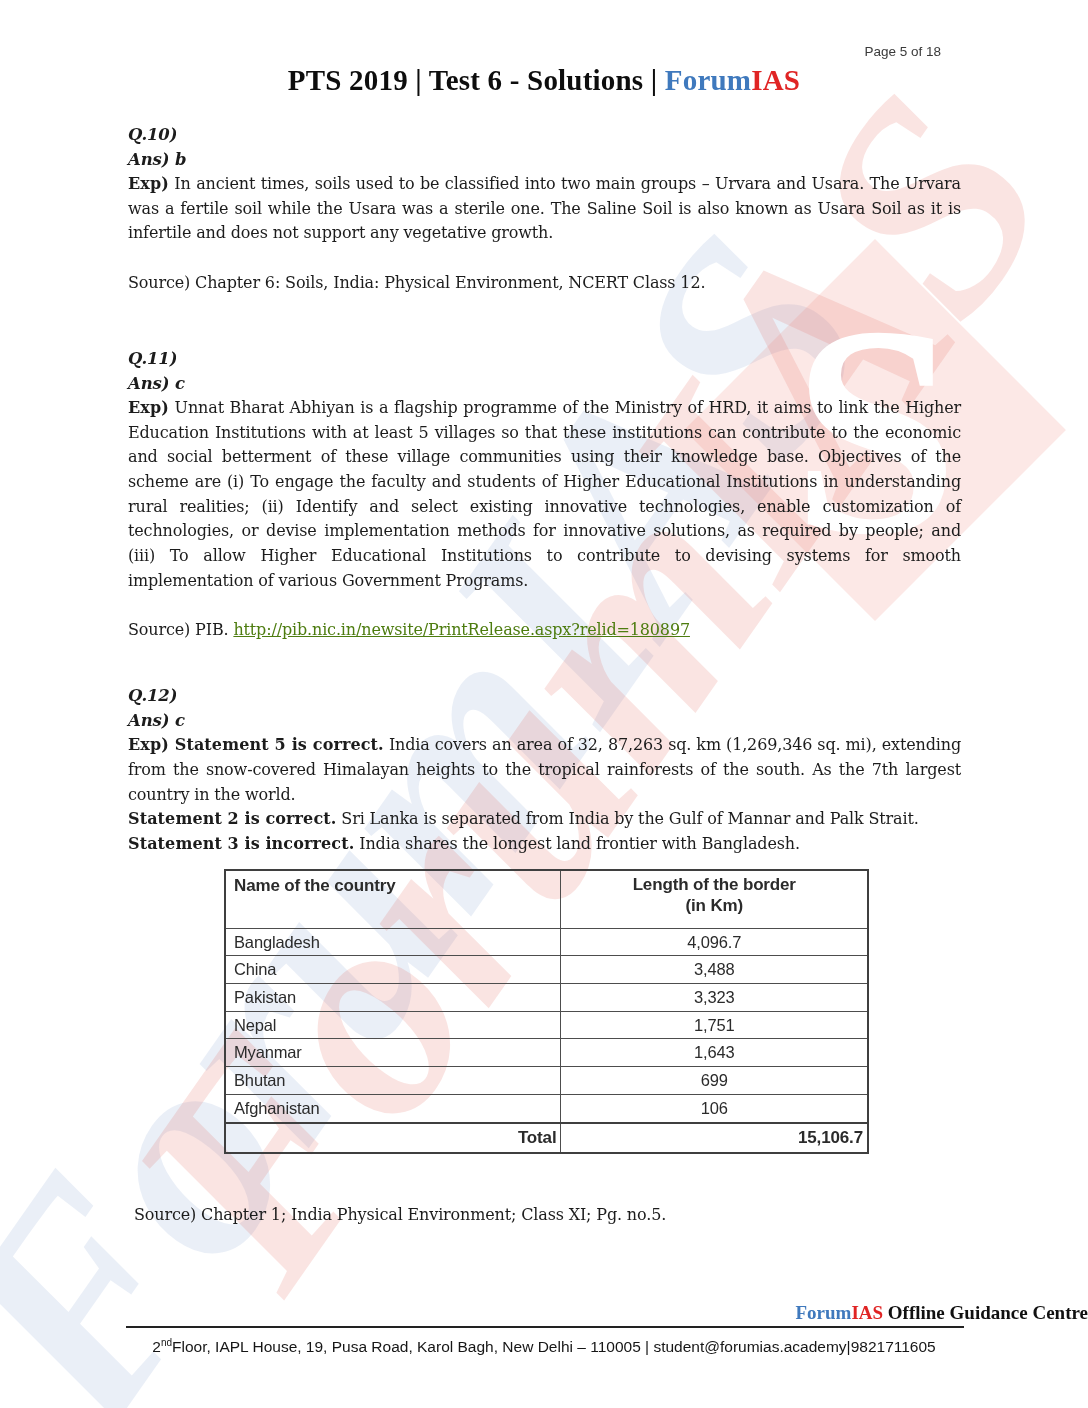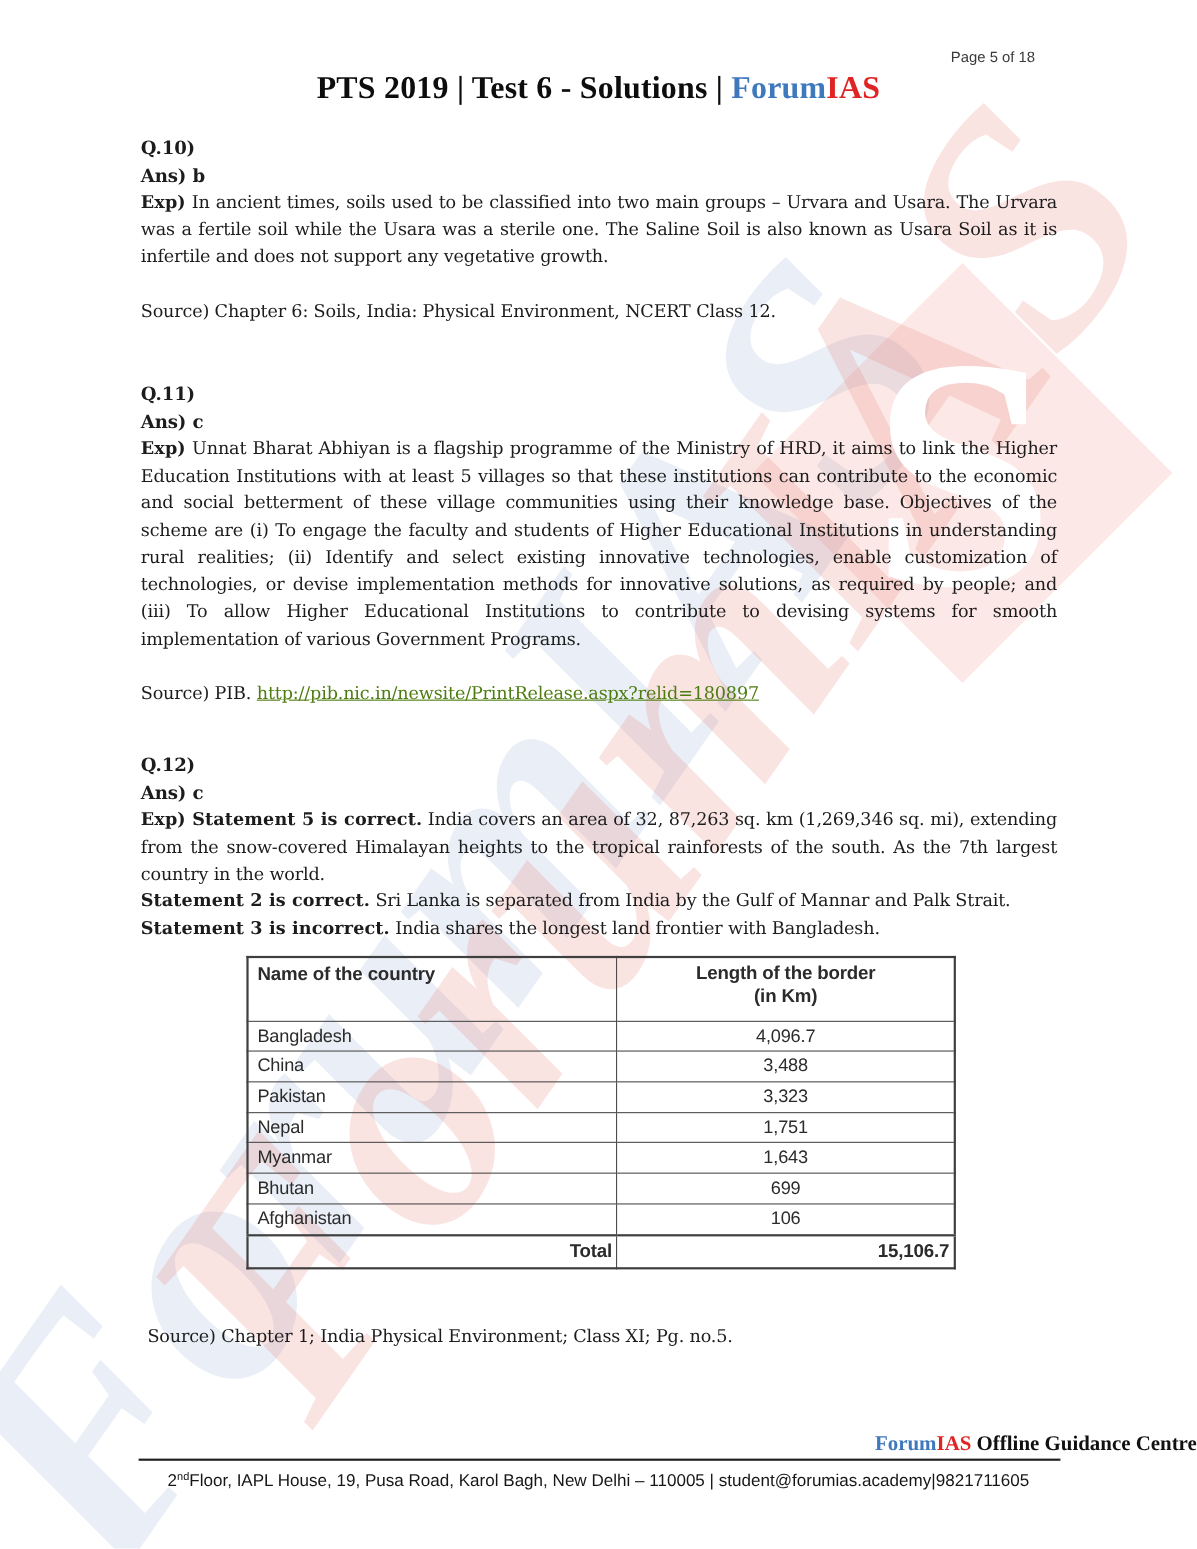--- a/index.html
+++ b/index.html
@@ -48,21 +48,21 @@
     font-family:Liberation Serif, serif;
     font-weight:bold;font-size:29px;letter-spacing:0.2px;
     color:#0d0d0d;
   }
   .brand-blue{color:#3f79bd;}
   .brand-red{color:#e02424;}
   .body-copy{
     position:absolute;top:122px;left:128px;width:833px;
     font-size:16px;line-height:24.7px;letter-spacing:-0.15px;
   }
-  .qhead,.ans{font-weight:bold;font-size:16.5px;line-height:25px;margin:0;}
+  .qhead,.ans{font-weight:bold;font-size:16.5px;line-height:25px;margin:0;font-style:italic;}
   .para{margin:0;text-align:justify;}
   .para b{letter-spacing:0.1px;}
   .source-line{margin:0;}
   .sp-1{height:25px;} .sp-2{height:50px;} .sp-3{height:40px;}
   .link{color:#4d7c0f;text-decoration:underline;}
   
   .table-wrap{margin:12px 0 0 96px;width:645px;}
   table.border-table{
     border-collapse:collapse;width:100%;
     font-family:"Liberation Sans", sans-serif;

